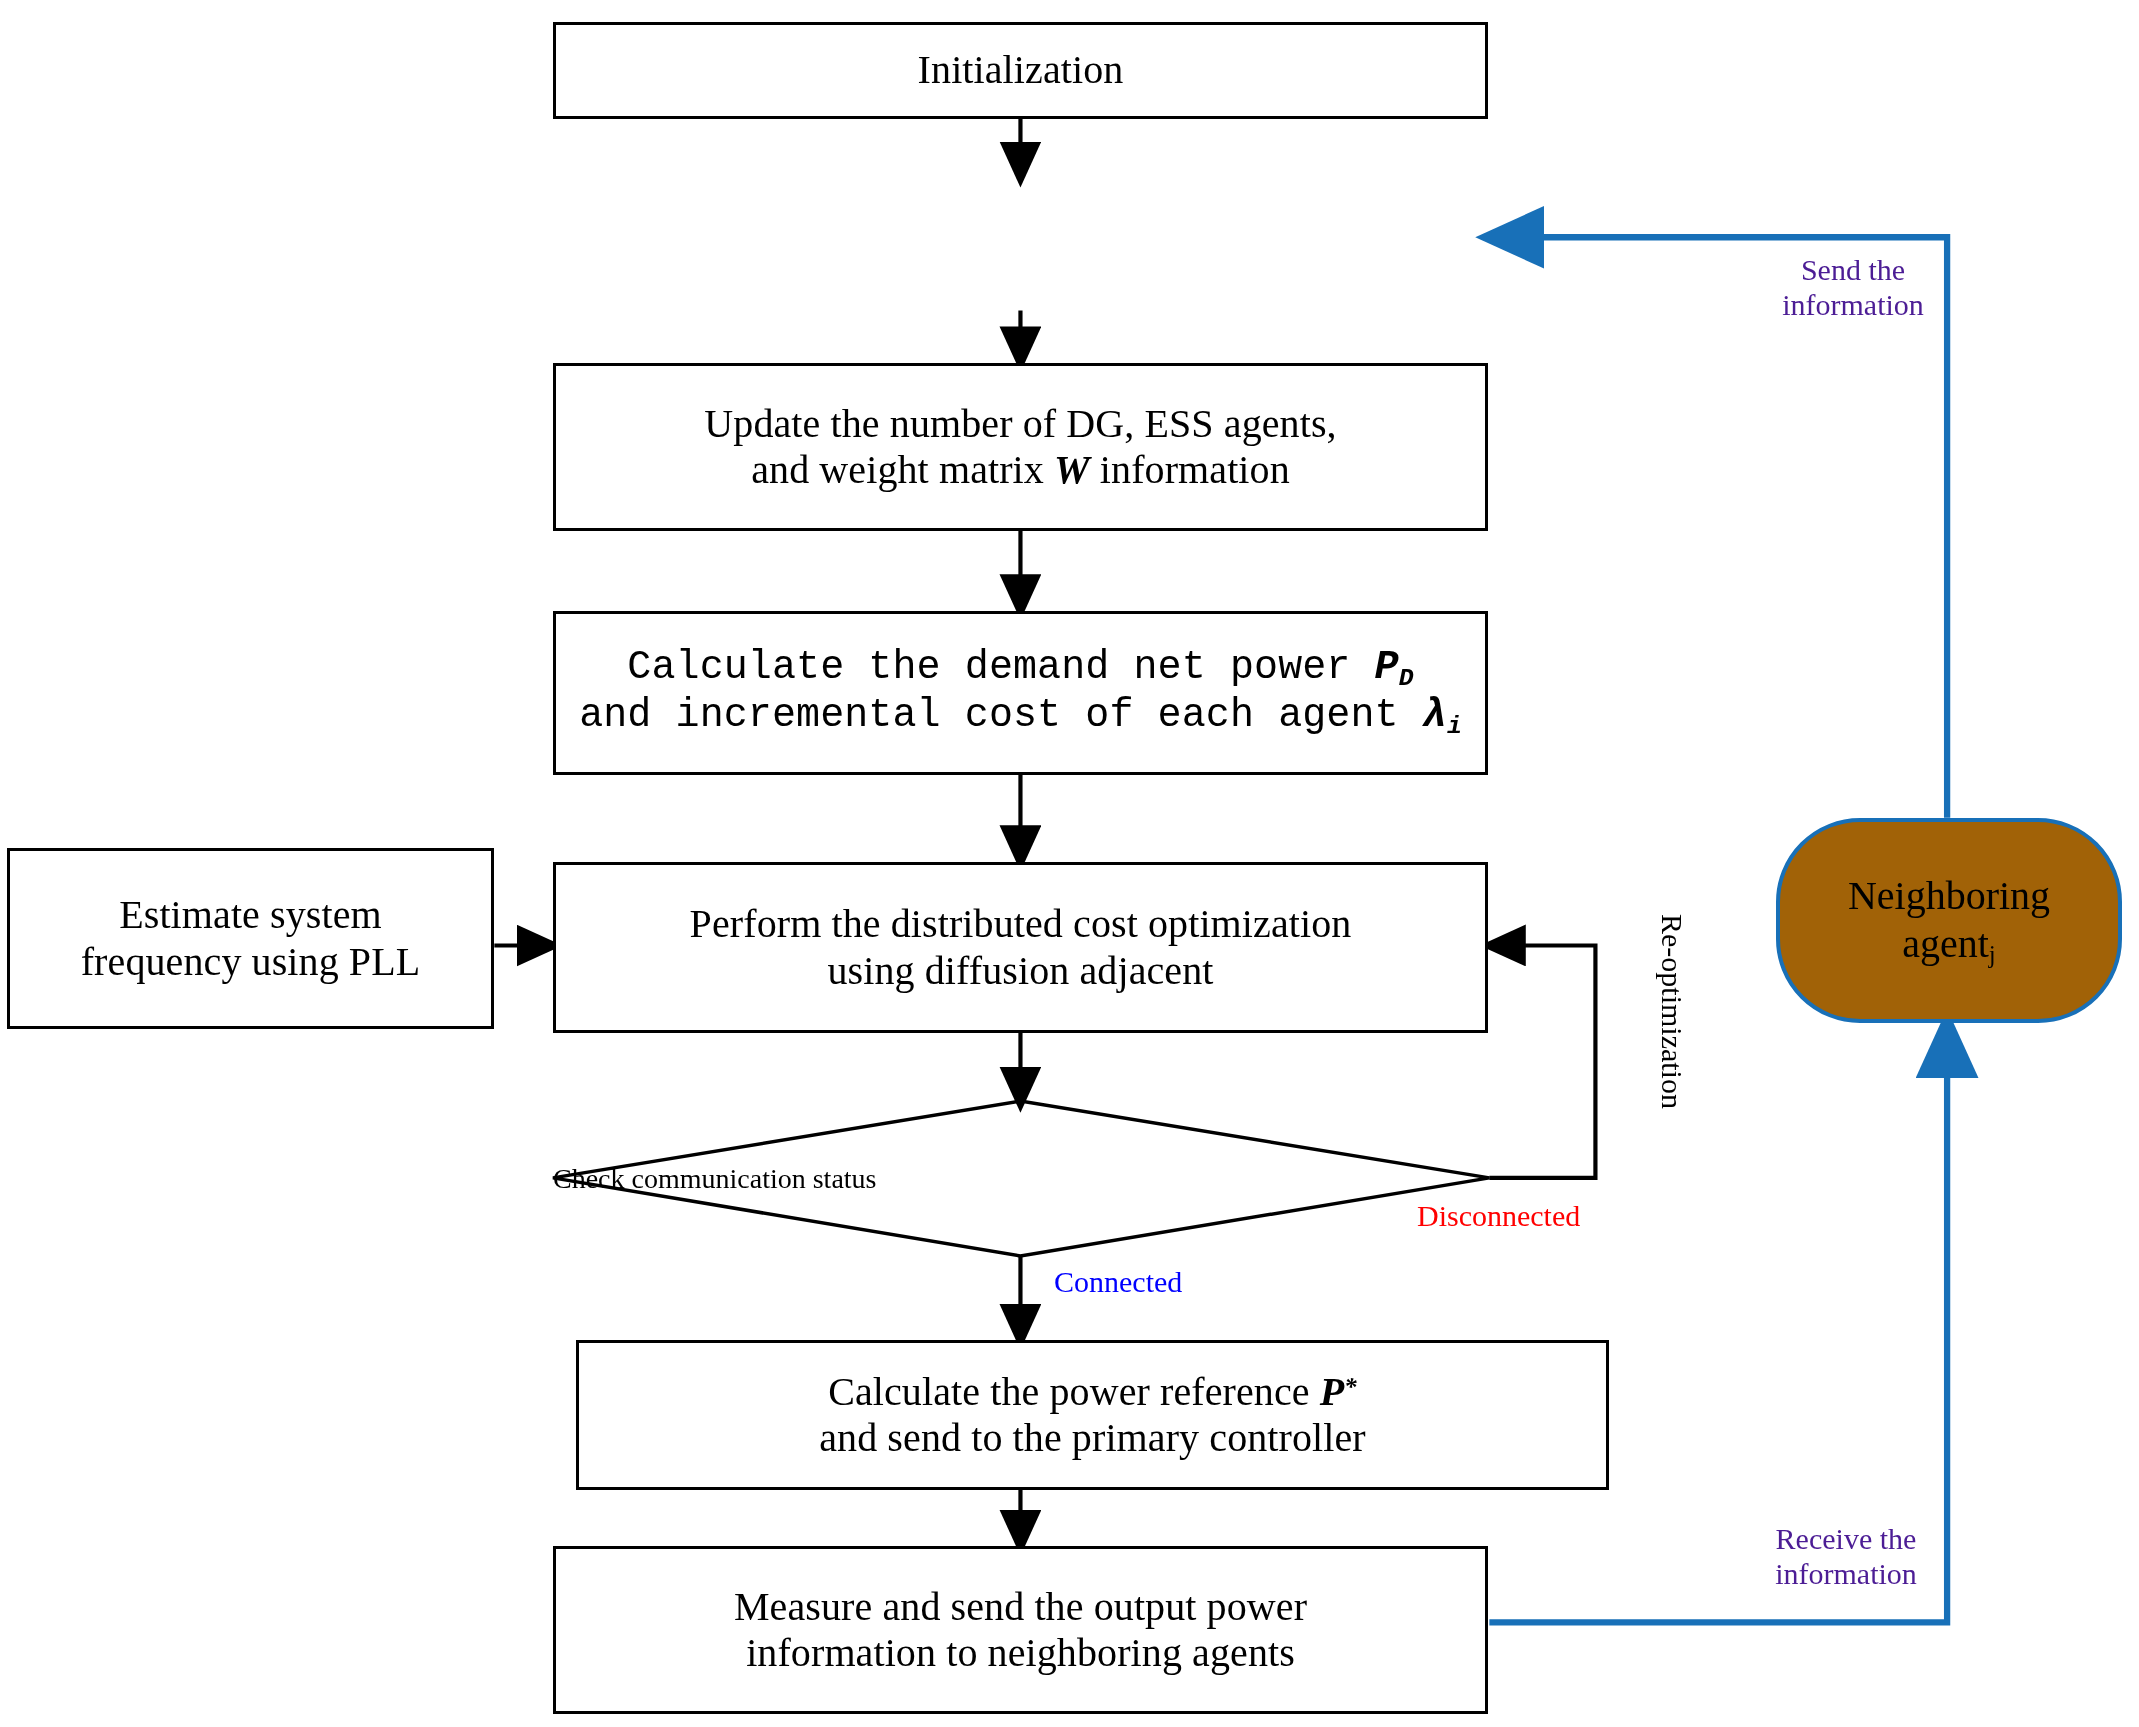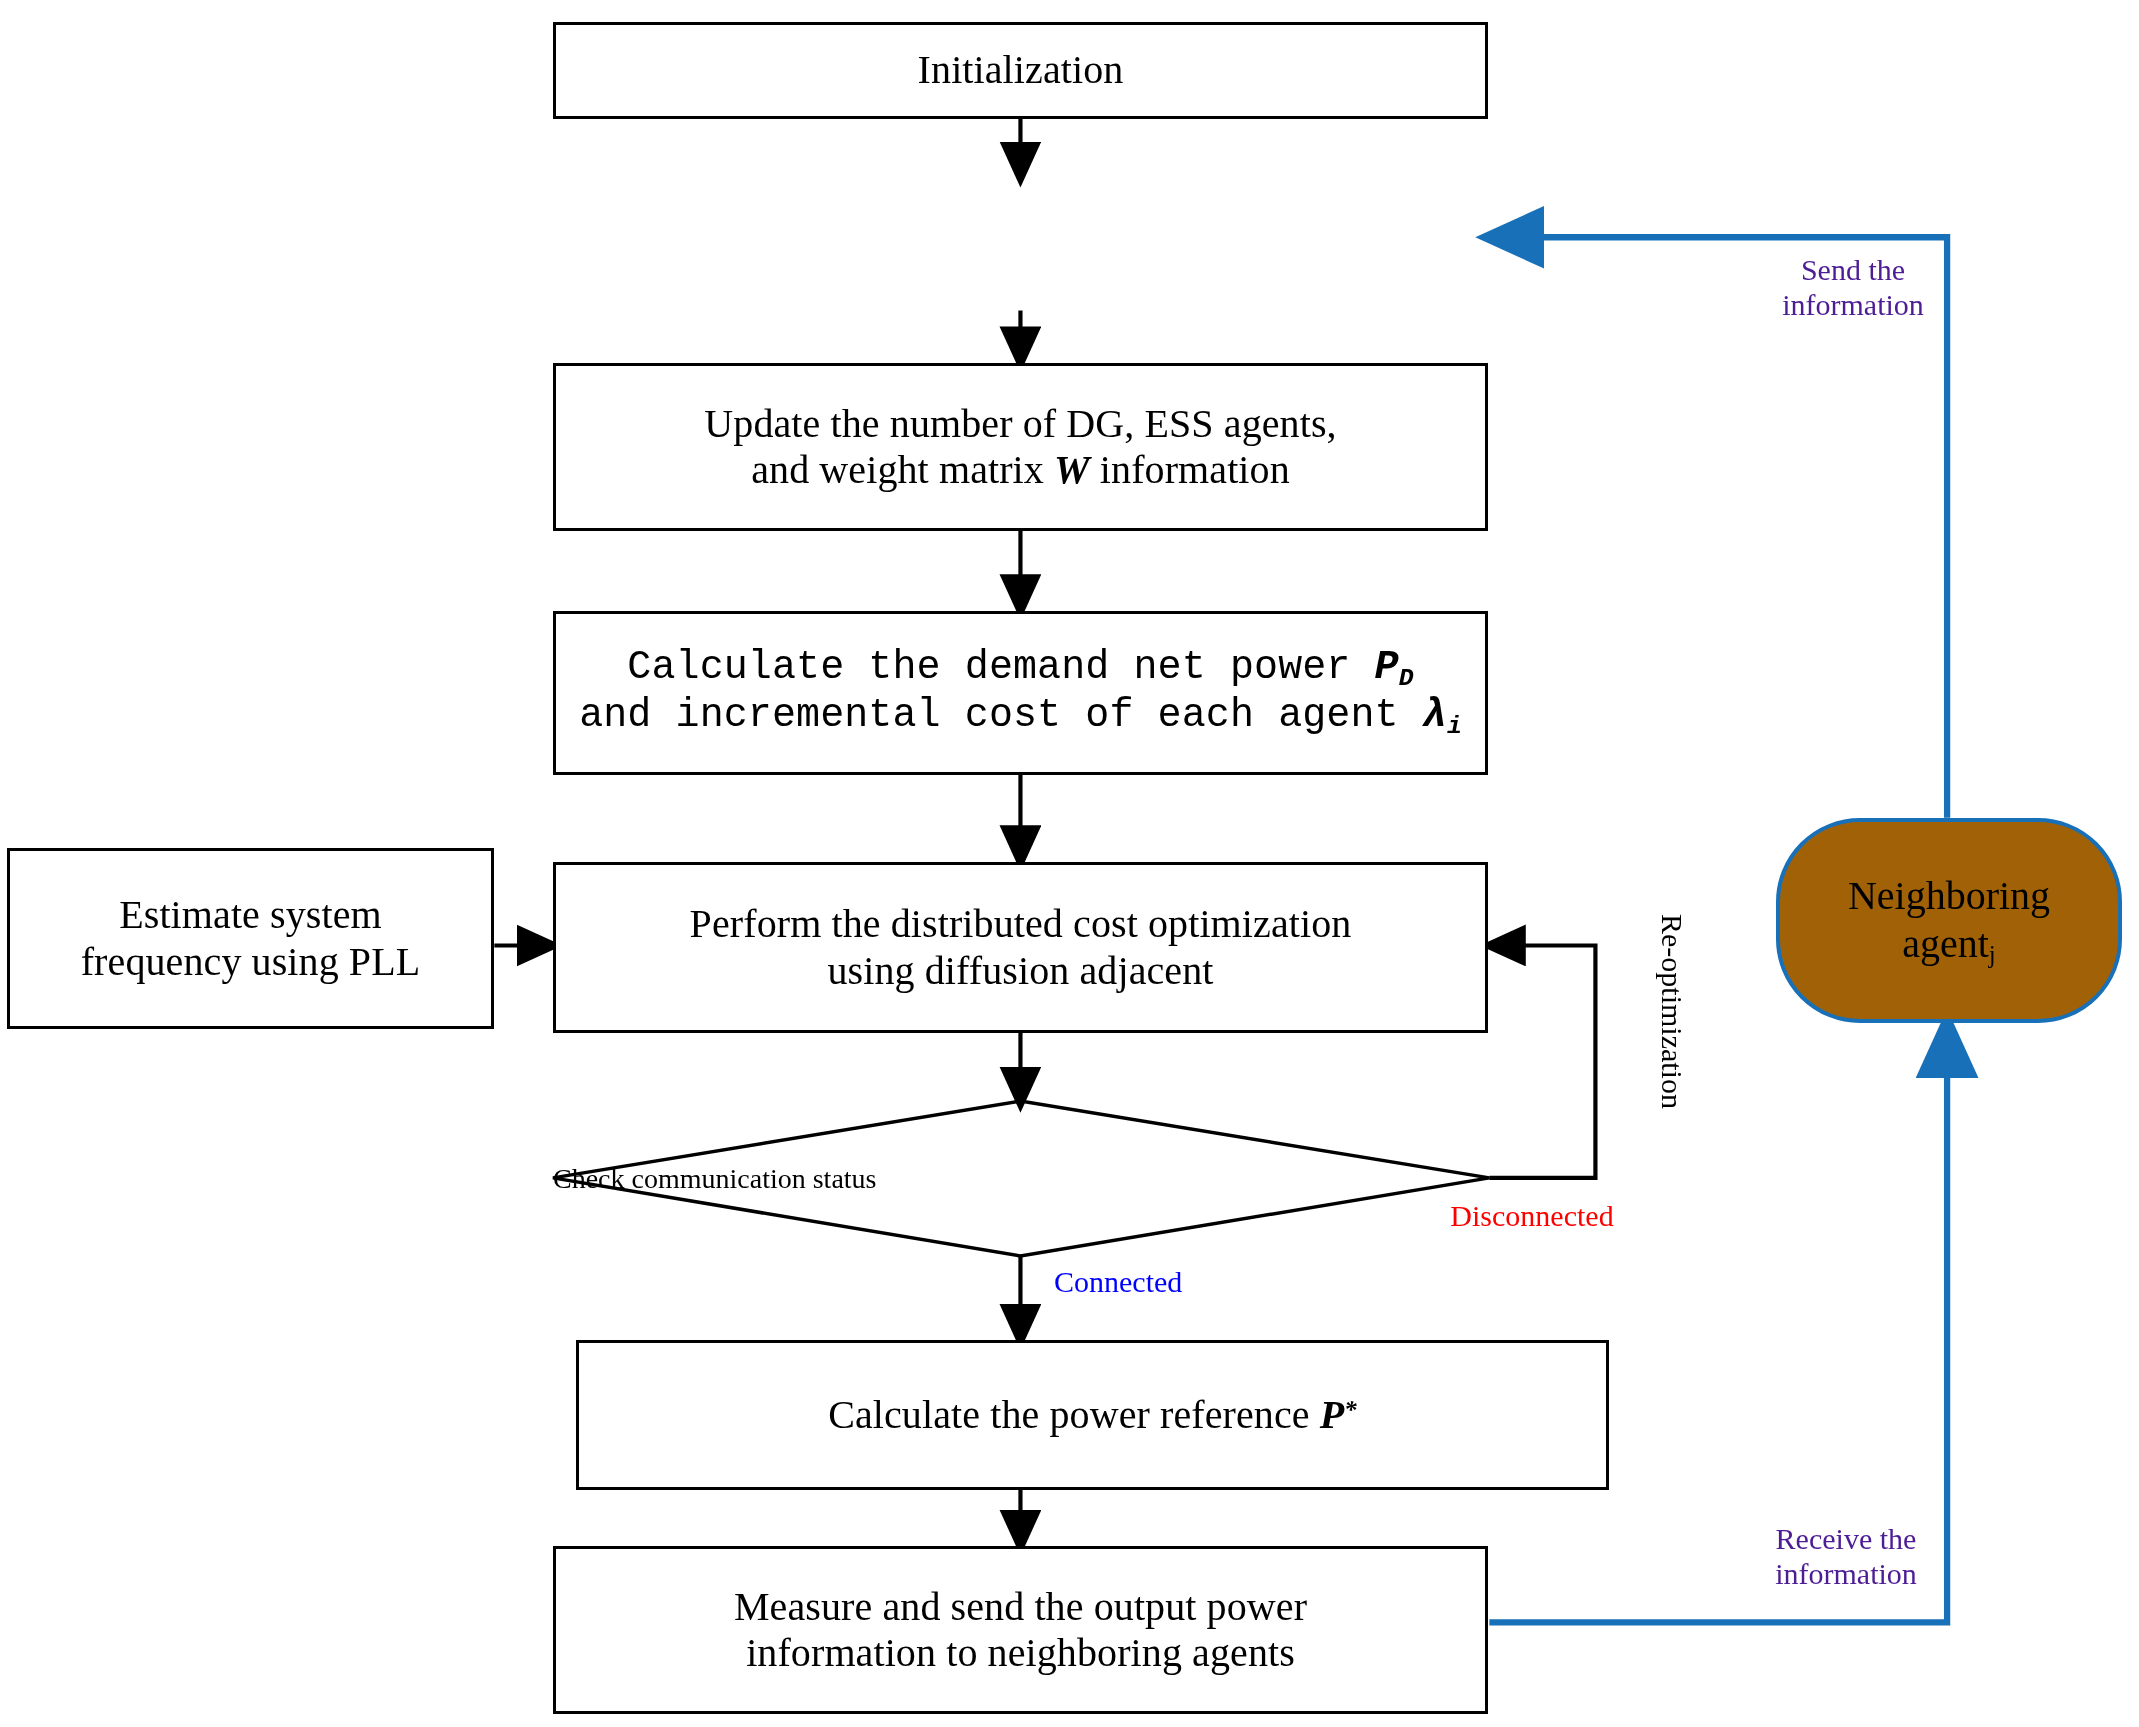--- a/index.html
+++ b/index.html
@@ -150,20 +150,21 @@
     </div>
   </div>
 
   <div class="diamond-label" style="left:553px; top:1145px; width:937px; height:67px;">
     <span>Check communication status</span>
   </div>
 
   <div class="node proc" style="left:576px; top:1340px; width:1033px; height:150px;">
     <div class="txt">
       <span>Calculate the power reference </span><span class="bi"><span>P</span><sup>*</sup></span><br>
+      <span>and send to the primary controller</span>
     </div>
   </div>
 
   <div class="node proc" style="left:553px; top:1546px; width:935px; height:168px;">
     <div class="txt">
       <span>Measure and send the output power</span><br>
       <span>information to neighboring agents</span>
     </div>
   </div>
 
@@ -177,21 +178,21 @@
   <div class="edge-label" style="left:1738px; top:253px; width:230px;">
     <span>Send the</span><br>
     <span>information</span>
   </div>
 
   <div class="edge-label" style="left:1731px; top:1522px; width:230px;">
     <span>Receive the</span><br>
     <span>information</span>
   </div>
 
-  <div class="edge-label red" style="left:1417px; top:1199px; width:230px; text-align:center;font-family:Liberation Serif, serif;">
+  <div class="edge-label red" style="left:1417px; top:1199px; width:230px; text-align:left;font-family:Liberation Serif, serif;">
     <span>Disconnected</span>
   </div>
 
   <div class="edge-label blue" style="left:1054px; top:1265px; width:230px; text-align:left;">
     <span>Connected</span>
   </div>
 
   <div class="rot-label" style="left:1689px; top:914px;">
     <span>Re-optimization</span>
   </div>

